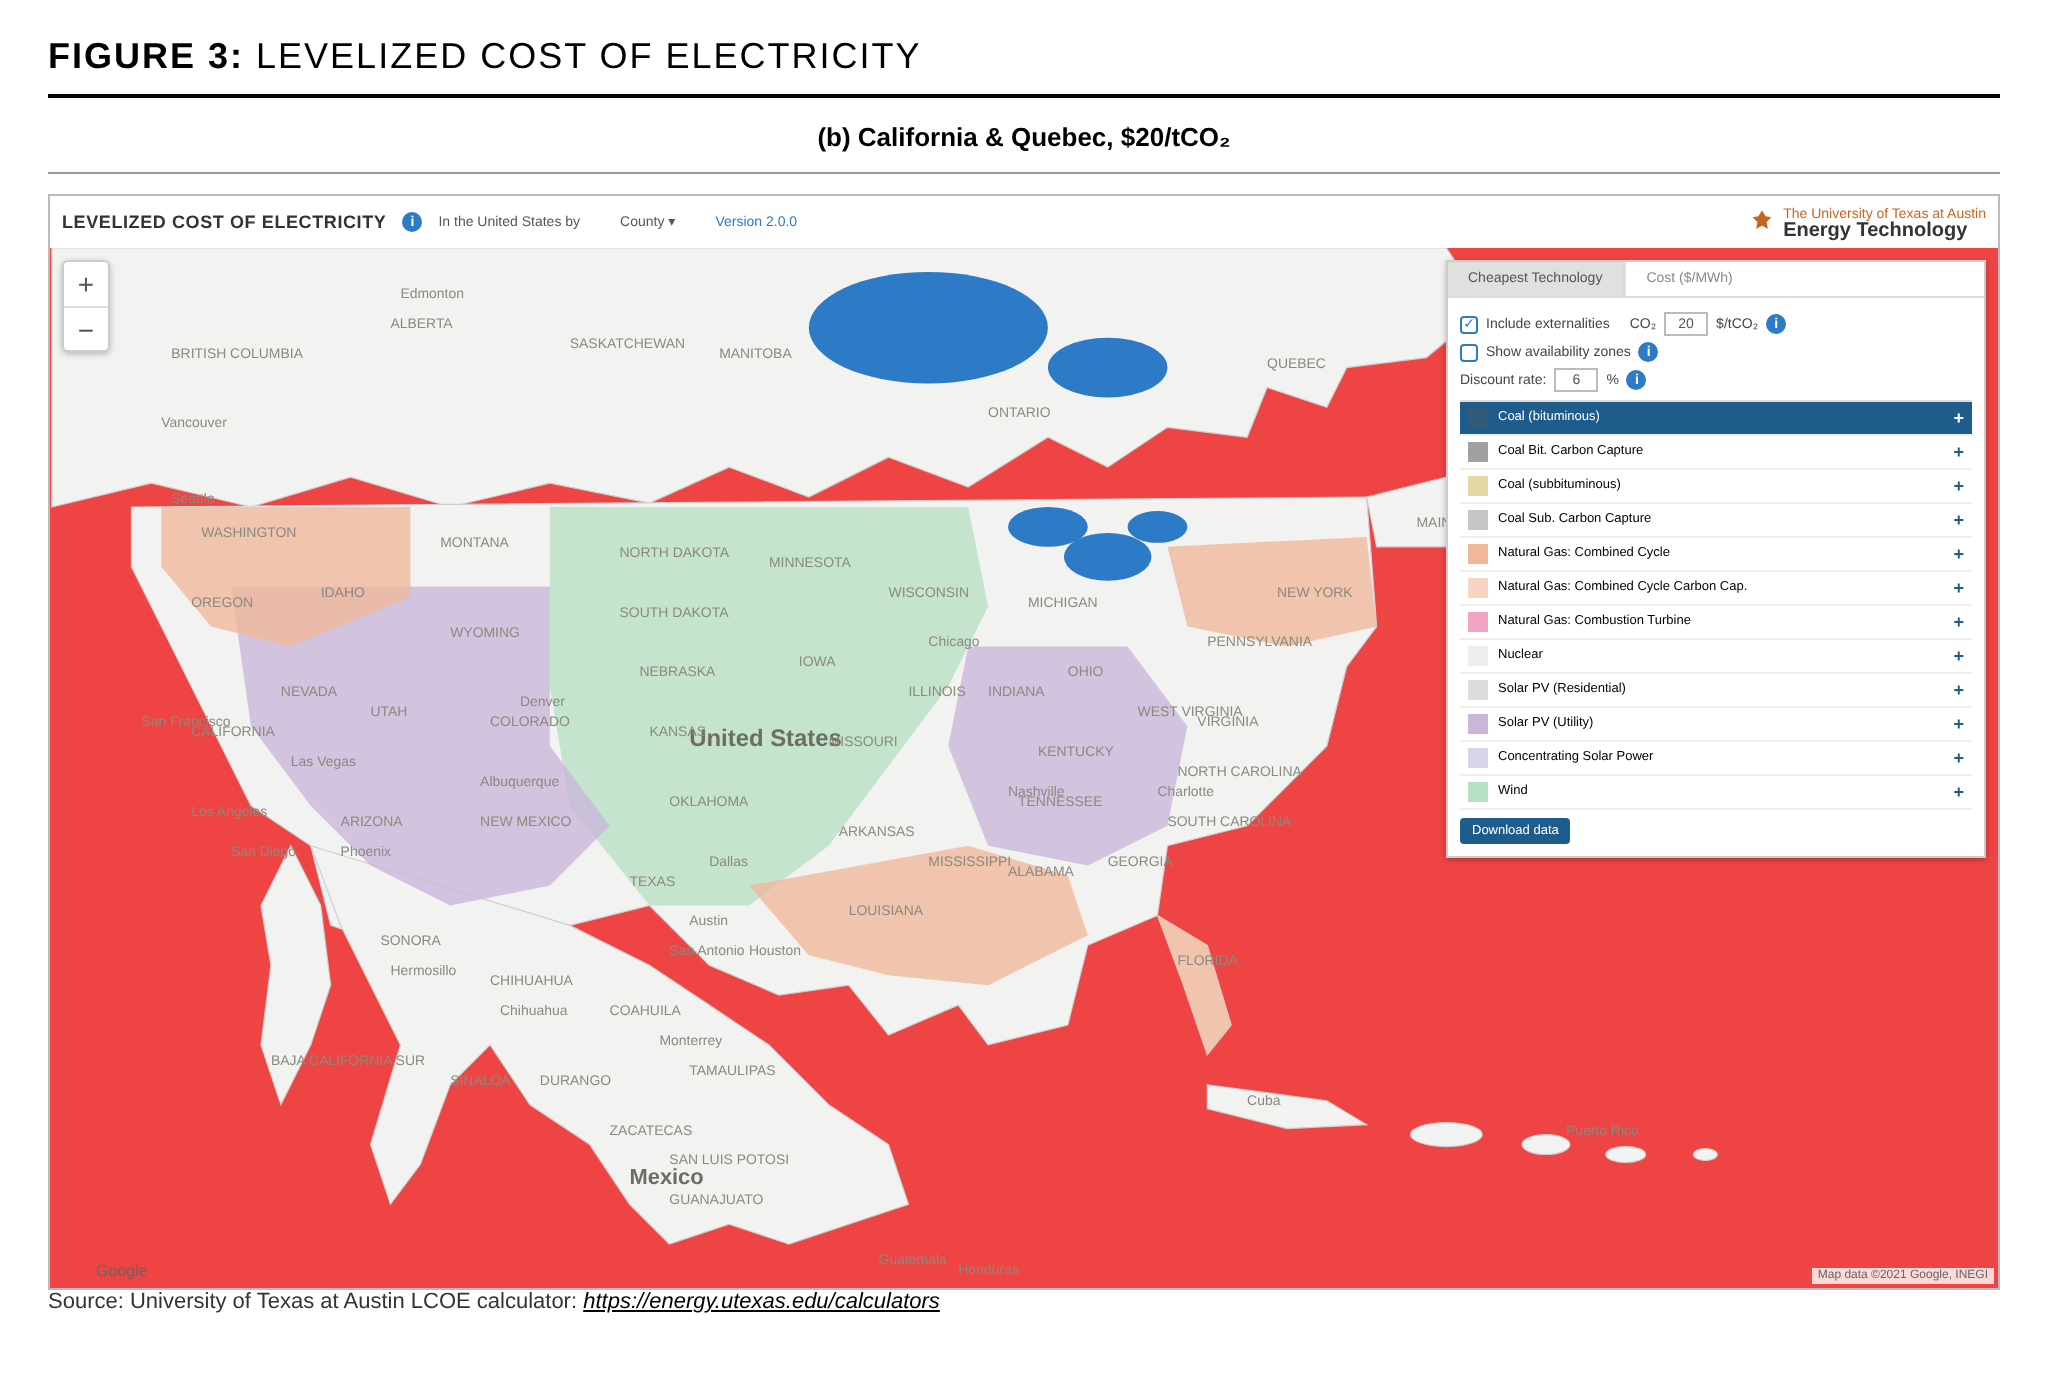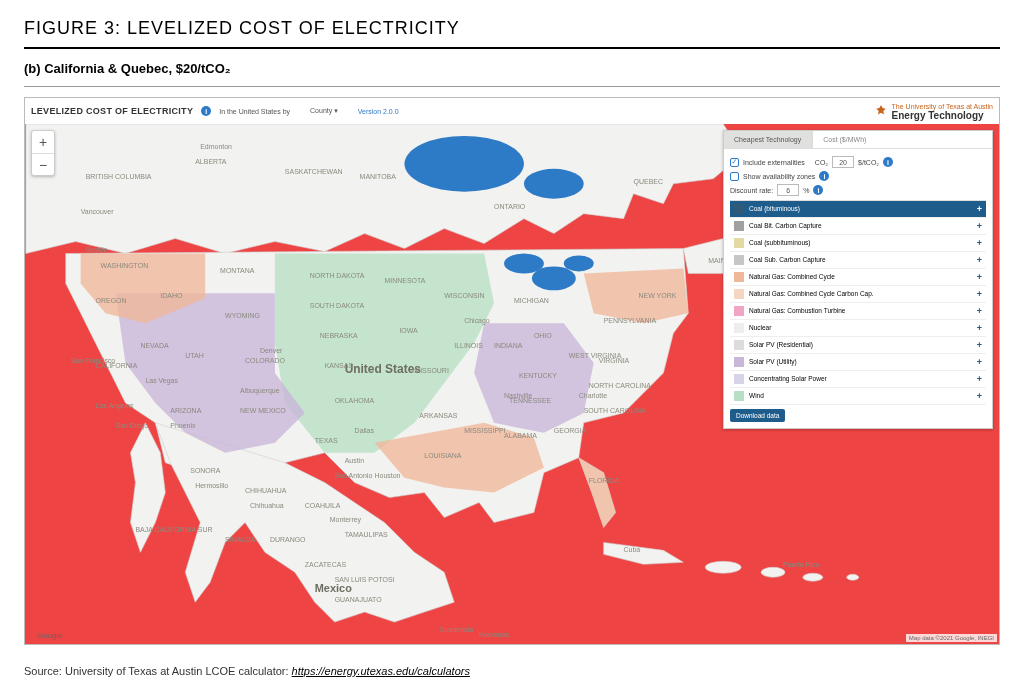--- a/index.html
+++ b/index.html
@@ -1,19 +1,19 @@
 <!DOCTYPE html>
 <html><head>
 <meta charset="utf-8">
 <style>
   * { box-sizing: border-box; margin: 0; padding: 0; }
   body { font-family: Arial, Helvetica, sans-serif; background: #fff; width: 1024px; height: 695px; overflow: hidden; padding: 18px 24px; }
   .figure-header { font-family: "Arial Black", Arial, sans-serif; font-size: 18px; letter-spacing: 1px; text-transform: uppercase; padding-bottom: 8px; border-bottom: 2px solid #000; }
-  .figure-header .fig-label { font-weight: 400; text-align: center; }
-  .subcaption { font-size: 13px; font-weight: bold; padding: 12px 0 10px 0; border-bottom: 1px solid #999; }
+  .figure-header .fig-label { font-weight: 700; text-align: center; }
+  .subcaption { font-size: 13px; font-weight: bold; padding: 12px 0 10px 0; border-bottom: 1px solid #999; text-align: center; }
   .map-wrapper { position: relative; margin-top: 10px; height: 548px; background: #2d7ac7; overflow: hidden; border: 1px solid #bbb; }
   .map-title-bar { position: absolute; top: 0; left: 0; right: 0; height: 26px; background: #fff; display:flex; align-items:center; padding: 0 6px; gap:8px; font-size: 8px; }
   .map-title { font-weight: bold; font-size: 9px; color:#333; letter-spacing: 0.3px;}
   .map-drop { font-size: 7px; color:#555; display:flex; align-items:center; gap:20px;}
   .map-title-right { margin-left:auto; display:flex; align-items:center; gap:4px; font-size:9px; color:#c9641e;}
   .inst-logo { width:14px;height:14px; }
   .inst-text { line-height:1; }
   .inst-text b { display:block; font-size:10px; color:#333;}
   .zoom-ctrl { position:absolute; top:32px; left:6px; width:24px; background:#fff; border:1px solid #ccc; border-radius:3px; box-shadow:0 1px 3px rgba(0,0,0,0.25);}
   .zoom-btn { width:22px;height:22px; display:flex; align-items:center; justify-content:center; font-size:14px; color:#555; cursor:pointer;}
@@ -41,23 +41,23 @@
   .numbox{border:1px solid #bbb; background:#fff; width:22px;height:12px;font-size:7px;display:inline-flex;align-items:center;justify-content:center;color:#555;}
   .info-i{width:10px;height:10px;border-radius:50%;background:#2d7ac7;color:#fff;font-size:7px;display:inline-flex;align-items:center;justify-content:center;font-weight:bold;}
   .tech-list{ border-top:1px solid #ddd; margin-top:4px;}
   .tech{ display:flex; align-items:center; gap:5px; padding:3px 4px; border-bottom:1px solid #eee; cursor:pointer;}
   .tech.selected{ background:#1e5c8c; color:#fff;}
   .swatch{width:10px;height:10px;flex-shrink:0;}
   .tech-name{flex:1; font-size:6.5px; line-height:1.05;}
   .expand{ color:#1e5c8c; font-weight:bold; font-size:9px;}
   .tech.selected .expand{color:#fff;}
   .dl-btn{ margin-top:4px; display:inline-block; padding:3px 6px; background:#1e5c8c; color:#fff; font-size:6.5px; border-radius:2px; cursor:pointer;}
-  .attrib-left{ position:absolute; bottom:4px; left:12px; font-size:8px; color:#666;}
+  .attrib-left{ position:absolute; bottom:4px; left:23px; font-size:8px; color:#666;}
   .attrib-right{ position:absolute; bottom:2px; right:2px; font-size:6px; color:#666; background:rgba(255,255,255,0.8); padding:1px 3px;}
-  .source-line{ font-size:11px; color:#333; margin-top:20px;}
+  .source-line{ font-size:11px; color:#333; margin-top:0;}
   .source-line a { text-decoration: underline; font-style: italic; color:#000;}
 </style>
 </head>
 <body>
 
 <div class="figure-header">
   <span class="fig-label">FIGURE 3:</span>
   <span>LEVELIZED COST OF ELECTRICITY</span>
 </div>
 <div class="subcaption">(b) California &amp; Quebec, $20/tCO₂</div>

